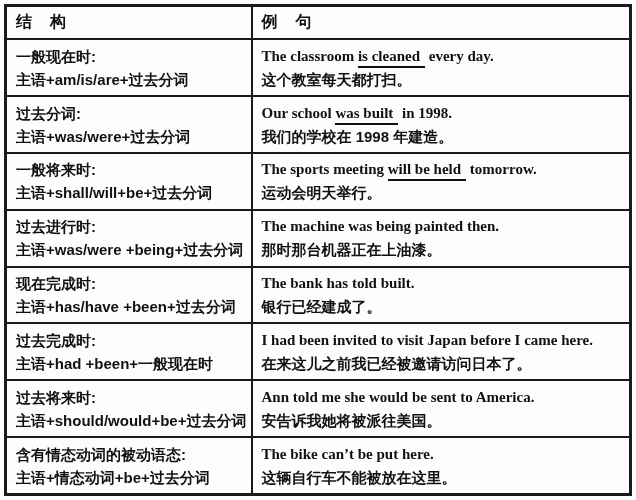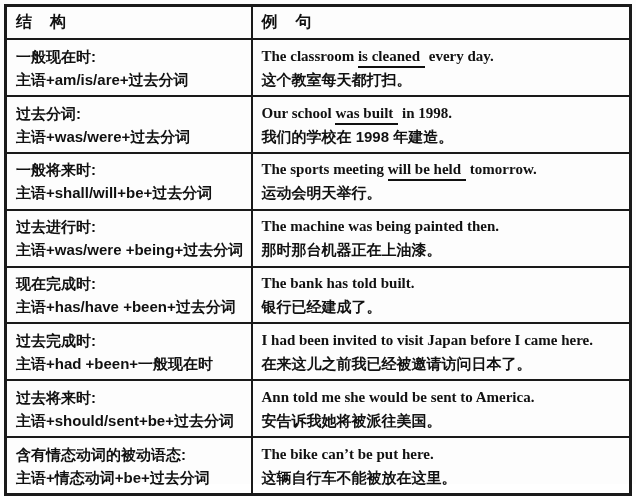--- a/index.html
+++ b/index.html
@@ -137,21 +137,21 @@
       </td>
       <td>
         <div class="line en-line"><span>I had been invited to visit Japan before I came here.</span><span></span></div>
         <div class="line cn-line">在来这儿之前我已经被邀请访问日本了。</div>
       </td>
     </tr>
 
     <tr class="datarow">
       <td>
         <div class="line tense-line">过去将来时:</div>
-        <div class="line pattern-line">主语+should/sent+be+过去分词</div>
+        <div class="line pattern-line">主语+should/would+be+过去分词</div>
       </td>
       <td>
         <div class="line en-line"><span>Ann told me she would be sent to America.</span><span></span></div>
         <div class="line cn-line">安告诉我她将被派往美国。</div>
       </td>
     </tr>
 
     <tr class="datarow">
       <td>
         <div class="line tense-line">含有情态动词的被动语态:</div>

